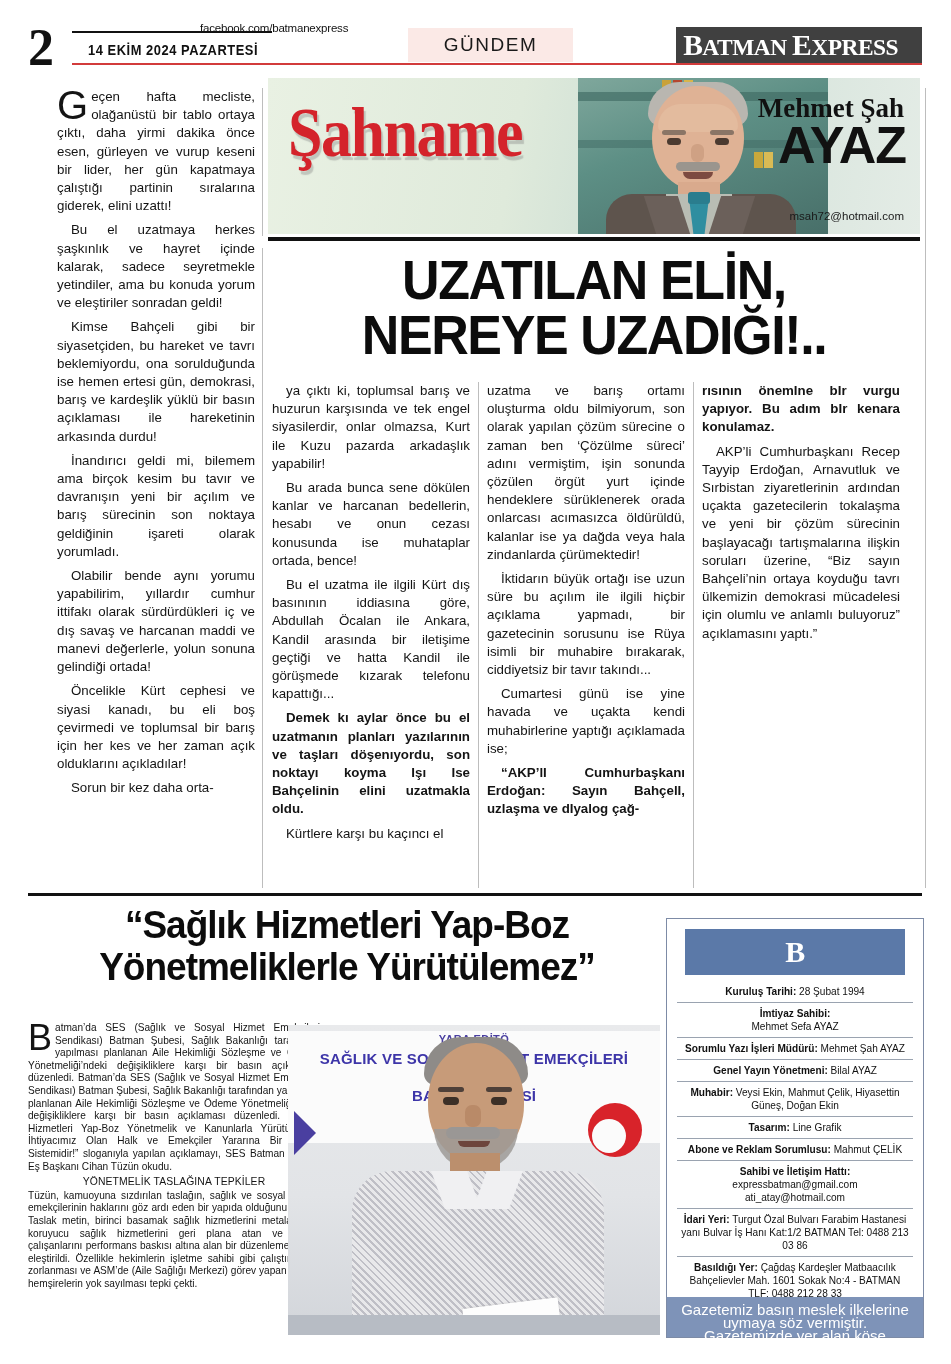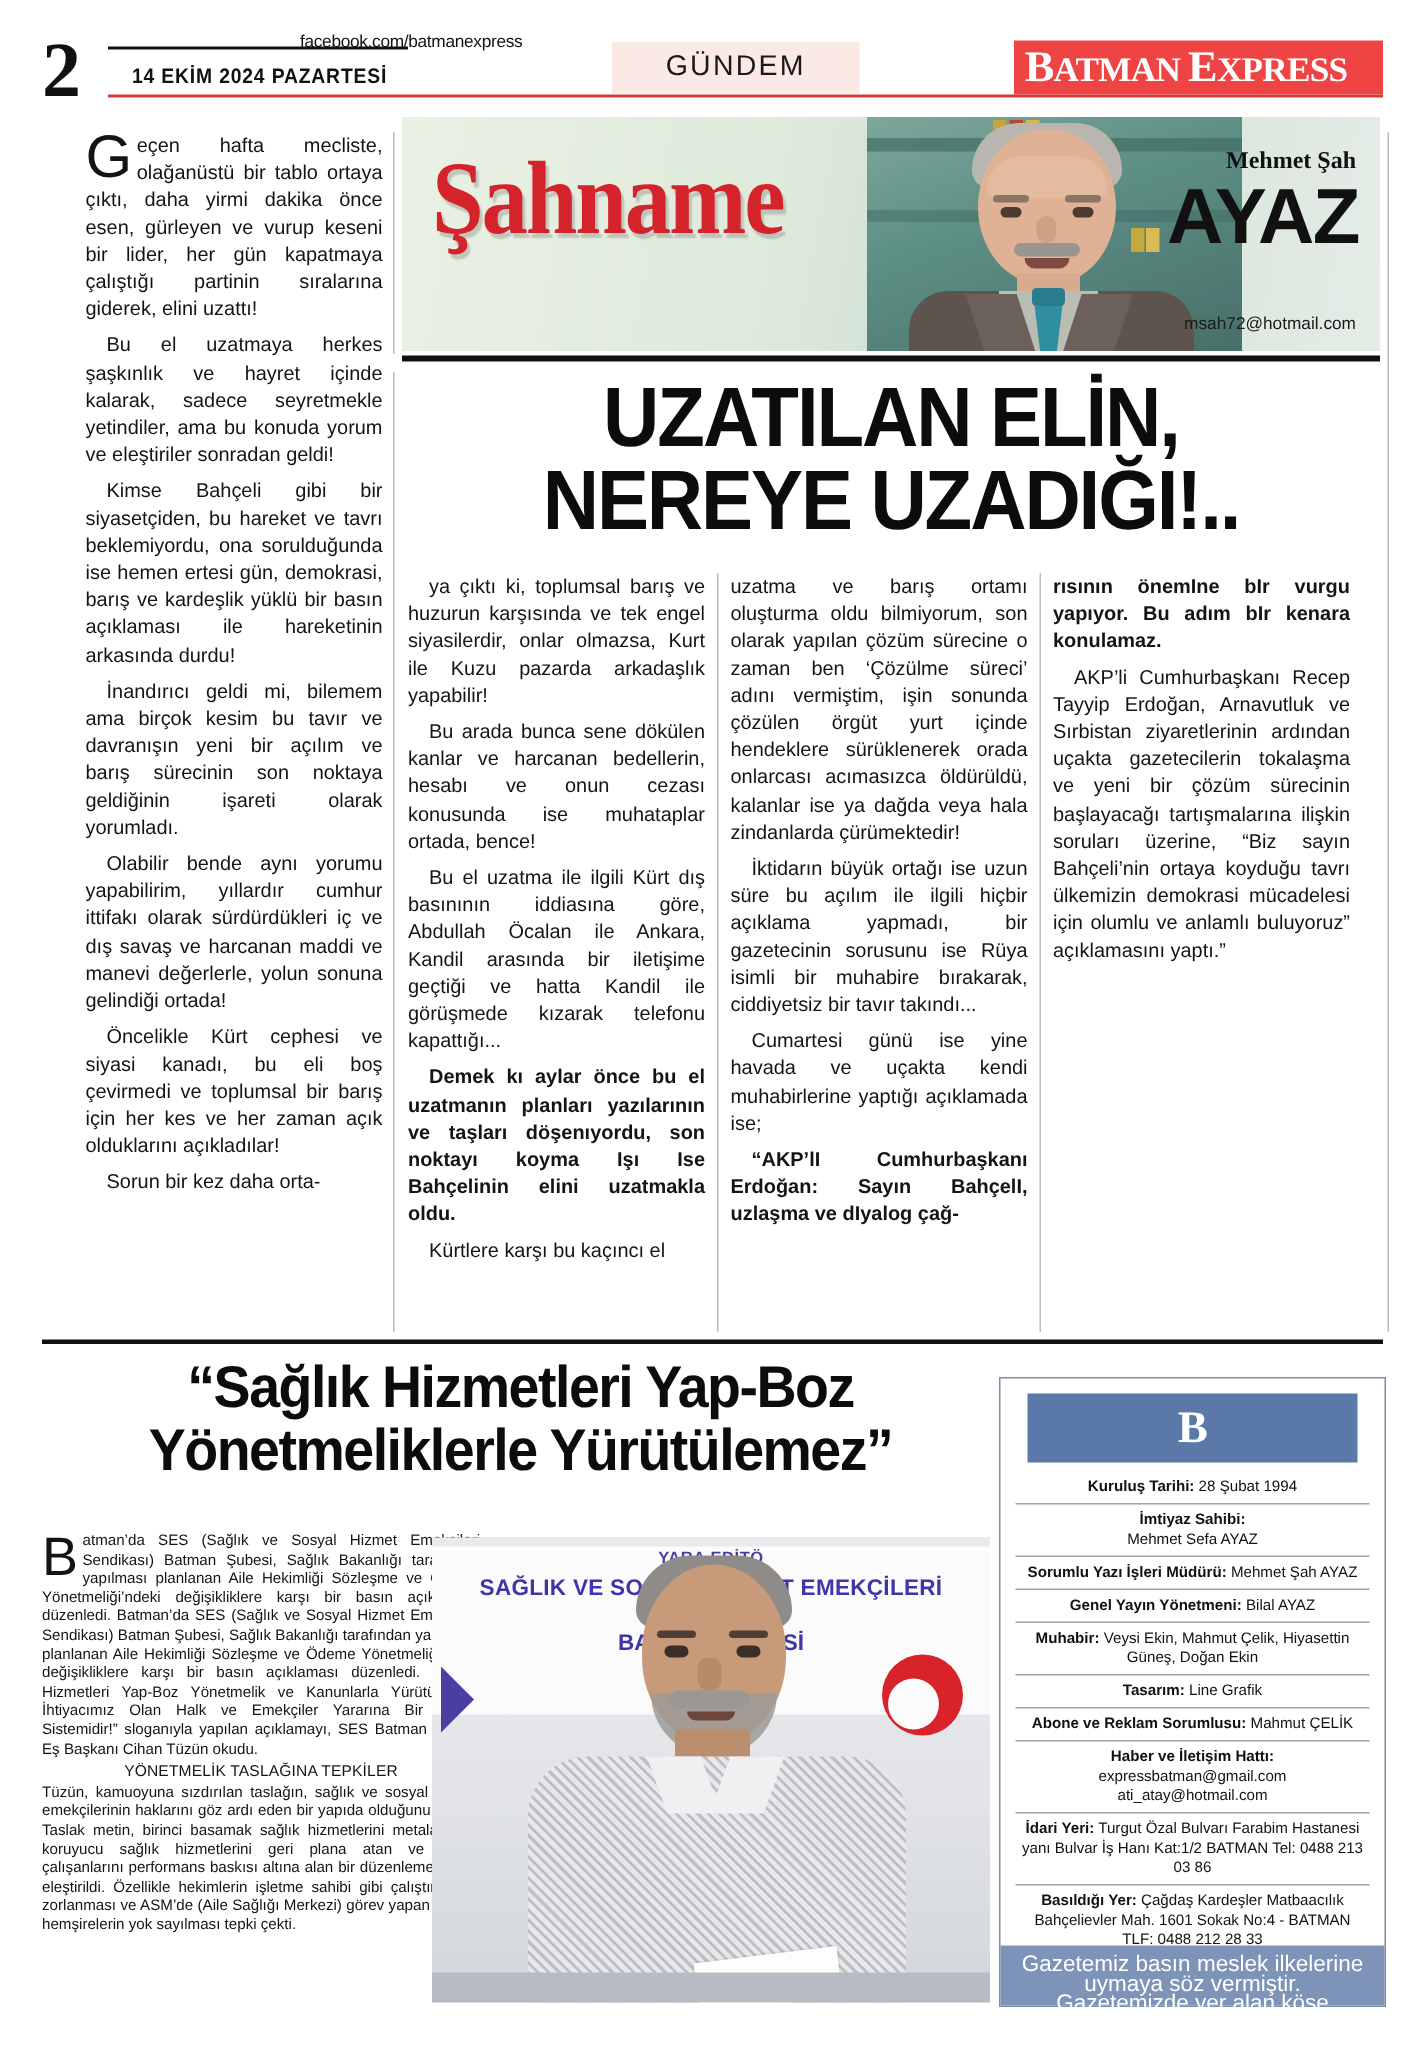--- a/index.html
+++ b/index.html
@@ -9,21 +9,21 @@
   
   .masthead{position:absolute;left:0;top:0;width:951px;height:76px;}
   .pageno{position:absolute;left:28px;top:22px;font-family:"Liberation Serif",serif;font-weight:bold;font-size:52px;line-height:52px;letter-spacing:-2px;}
   .fbline{position:absolute;left:72px;top:31px;width:200px;height:2px;background:#111;}
   .fburl{position:absolute;left:200px;top:22px;font-size:11.5px;font-family:"Liberation Sans",sans-serif;letter-spacing:-.2px;}
   .datetext{position:absolute;left:88px;top:42px;font-size:14px;font-weight:bold;letter-spacing:.6px;font-family:"Liberation Sans",sans-serif;transform:scaleX(.92);transform-origin:left;}
   .redrule{position:absolute;left:72px;top:63px;width:600px;height:2px;background:#d23b3b;}
   .redrule2{position:absolute;left:672px;top:63px;width:250px;height:2px;background:#d23b3b;}
   .sectiontag{position:absolute;left:408px;top:28px;width:165px;height:34px;background:#fbe9e6;}
   .sectiontag span{display:block;text-align:center;line-height:34px;font-size:19px;letter-spacing:1.5px;font-family:"Liberation Sans",sans-serif;color:#1a1a1a;}
-  .logo-top{position:absolute;left:676px;top:27px;width:246px;height:36px;background:#ef4444;overflow:hidden;}
+  .logo-top{position:absolute;left:676px;top:27px;width:246px;height:36px;background:#404040;overflow:hidden;}
   .logo-top .lt{display:block;color:#fff;font-family:"Liberation Serif",serif;font-weight:bold;font-size:29px;line-height:36px;padding-left:7px;letter-spacing:-.5px;white-space:nowrap;transform:scaleX(1.02);transform-origin:left;}
   .logo-top .sm{font-size:23px;}
 
   
   .banner{position:absolute;left:268px;top:78px;width:652px;height:156px;overflow:hidden;
       background:linear-gradient(100deg,#e9f1e3 0%,#dfeadb 38%,#cfe0d6 56%,#e4ece6 100%);}
   .banner .photo{position:absolute;left:310px;top:0;width:250px;height:156px;overflow:hidden;}
   .ph-bg{position:absolute;inset:0;background:linear-gradient(160deg,#7fa79c 0%,#5d8f85 40%,#486f69 100%);}
   .ph-shelf{position:absolute;left:0;top:14px;width:250px;height:9px;background:#3f6a63;opacity:.65;}
   .ph-shelf2{position:absolute;left:0;top:62px;width:250px;height:8px;background:#3f6a63;opacity:.5;}
@@ -37,21 +37,21 @@
   .ph-mus{position:absolute;left:98px;top:84px;width:44px;height:9px;border-radius:6px;background:#9a958e;}
   .ph-mouth{position:absolute;left:105px;top:94px;width:30px;height:7px;border-radius:0 0 16px 16px;background:#7c4a40;}
   .ph-neck{position:absolute;left:100px;top:104px;width:42px;height:22px;background:#d9aa8d;}
   .ph-suit{position:absolute;left:28px;top:116px;width:190px;height:40px;background:#5e544d;border-radius:26px 26px 0 0;}
   .ph-shirtL{position:absolute;left:88px;top:116px;width:66px;height:40px;background:#b9bdb4;transform:skewX(0deg);}
   .ph-lapelL{position:absolute;left:72px;top:118px;width:34px;height:38px;background:#6b605a;transform:skewX(18deg);}
   .ph-lapelR{position:absolute;left:137px;top:118px;width:34px;height:38px;background:#6b605a;transform:skewX(-18deg);}
   .ph-tie{position:absolute;left:111px;top:120px;width:20px;height:36px;background:#2f8ea0;clip-path:polygon(0 0,100% 0,78% 100%,22% 100%);}
   .ph-knot{position:absolute;left:110px;top:114px;width:22px;height:12px;background:#2a7d8e;border-radius:3px;}
   .banner .sahname{position:absolute;left:20px;top:20px;font-family:"Liberation Serif",serif;font-weight:bold;font-size:62px;line-height:62px;color:#d4232b;letter-spacing:-1.5px;text-shadow:2px 3px 1px rgba(120,120,120,.35);transform:scaleY(1.12);transform-origin:left top;}
-  .banner .cname{position:absolute;right:16px;top:18px;text-align:right;font-family:"Liberation Serif",serif;font-weight:bold;font-size:16px;line-height:24px;color:#111;}
+  .banner .cname{position:absolute;right:16px;top:18px;text-align:right;font-family:"Liberation Serif",serif;font-weight:bold;font-size:27px;line-height:24px;color:#111;}
   .banner .csur{position:absolute;right:14px;top:40px;text-align:right;font-family:"Liberation Sans",sans-serif;font-weight:bold;font-size:52px;line-height:54px;color:#111;letter-spacing:-1px;}
   .banner .cmail{position:absolute;right:16px;bottom:12px;font-size:11.5px;color:#1a1a1a;font-family:"Liberation Sans",sans-serif;}
   .bannerrule{position:absolute;left:268px;top:237px;width:652px;height:4px;background:#111;}
 
   
   .bighead{position:absolute;left:268px;top:250px;width:652px;text-align:center;
      font-family:"Liberation Sans",sans-serif;font-weight:bold;font-size:52px;line-height:55px;
      letter-spacing:-1.4px;color:#0c0c0c;}
   .bighead div{transform:scaleY(1.08);transform-origin:center top;}
 
@@ -265,21 +265,21 @@
         </span>
     </div>
     <div class="imp-rows">
       <div class="imp-row"><b>Kuruluş Tarihi:</b><span> 28 Şubat 1994</span></div>
       <div class="imp-row"><b>İmtiyaz Sahibi:</b><br><span>Mehmet Sefa AYAZ</span></div>
       <div class="imp-row"><b>Sorumlu Yazı İşleri Müdürü:</b><span> Mehmet Şah AYAZ</span></div>
       <div class="imp-row"><b>Genel Yayın Yönetmeni:</b><span> Bilal AYAZ</span></div>
       <div class="imp-row"><b>Muhabir:</b><span> Veysi Ekin, Mahmut Çelik, Hiyasettin Güneş, Doğan Ekin</span></div>
       <div class="imp-row"><b>Tasarım:</b><span> Line Grafik</span></div>
       <div class="imp-row"><b>Abone ve Reklam Sorumlusu:</b><span> Mahmut ÇELİK</span></div>
-      <div class="imp-row"><b>Haber ve İletişim Hattı:</b><br><span style="white-space:pre-line">expressbatman@gmail.com
+      <div class="imp-row"><b>Sahibi ve İletişim Hattı:</b><br><span style="white-space:pre-line">expressbatman@gmail.com
 ati_atay@hotmail.com</span></div>
       <div class="imp-row"><b>İdari Yeri:</b><span> Turgut Özal Bulvarı Farabim Hastanesi yanı Bulvar İş Hanı Kat:1/2 BATMAN Tel: 0488 213 03 86</span></div>
       <div class="imp-row"><b>Basıldığı Yer:</b><span> Çağdaş Kardeşler Matbaacılık Bahçelievler Mah. 1601 Sokak No:4  -  BATMAN TLF: 0488 212 28 33</span></div>
       <div class="imp-row">Yerel Süreli Yayın</div>
     </div>
     <div class="imp-foot">
       <div><span>Gazetemiz basın meslek ilkelerine uymaya söz vermiştir.</span><br><span>Gazetemizde yer alan köşe yazılarının sorumluluğu yazara aittir.</span></div>
     </div>
   </div>
 

